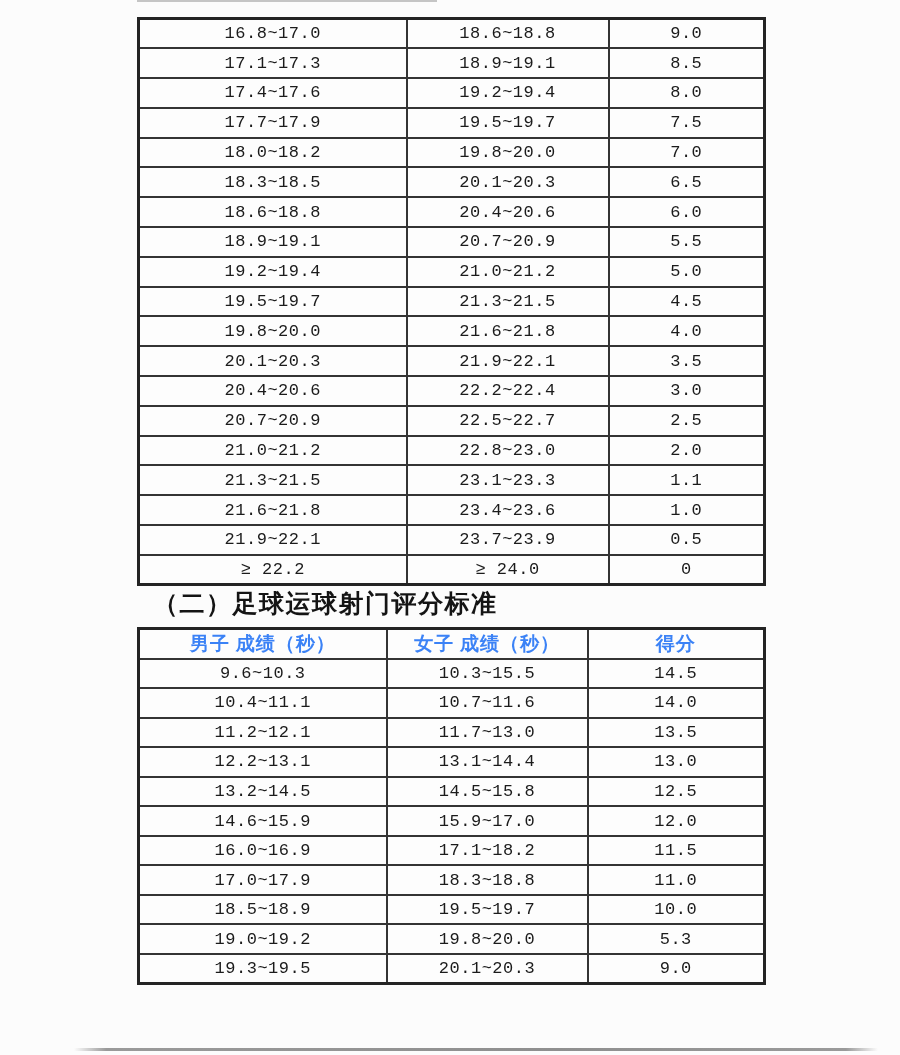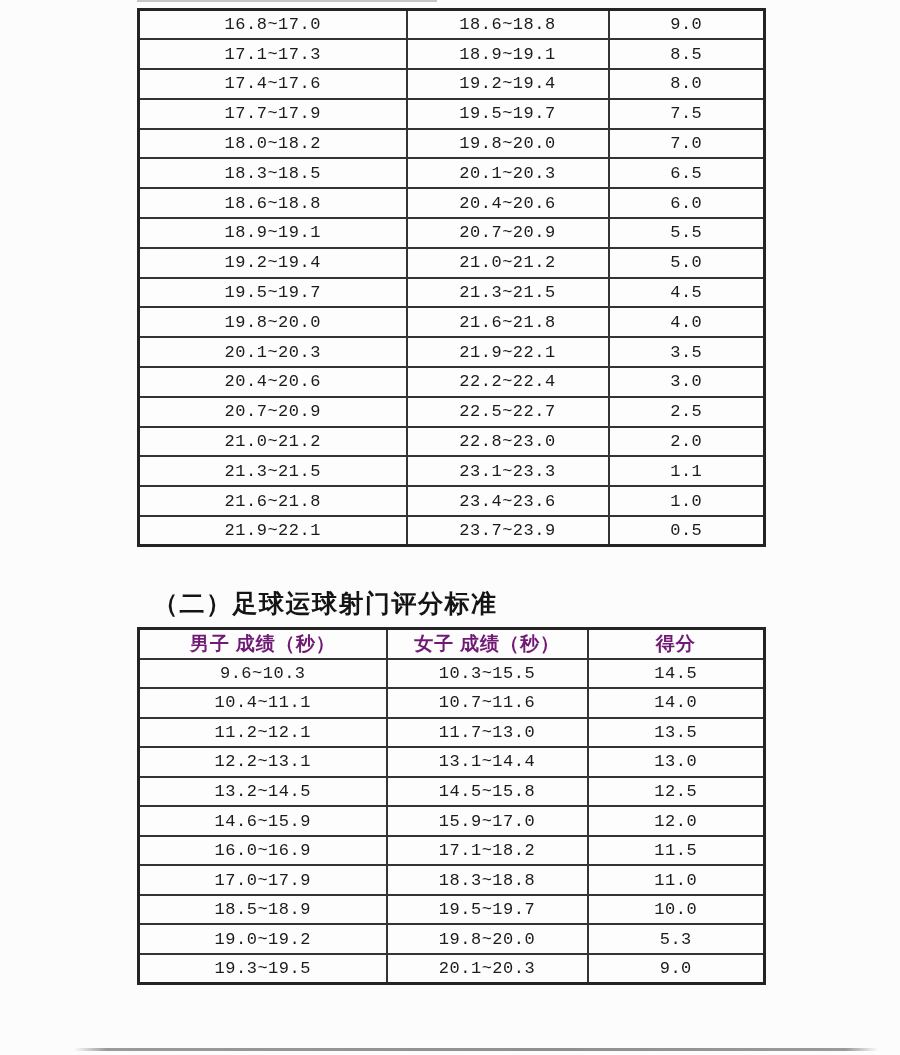--- a/index.html
+++ b/index.html
@@ -47,24 +47,24 @@
     font-family: "Liberation Mono", "DejaVu Sans Mono", monospace;
     font-size: 17px;
     letter-spacing: 0.5px;
     color: #1b1b1b;
   }
   table.scan-table th {
     font-family: "Liberation Serif", "DejaVu Serif", serif;
     font-weight: bold;
     font-size: 19px;
     letter-spacing: 1px;
-    color: #701a75;
+    color: #3b82f6;
     margin-top: 32px;
   }
-  #table1 { left: 137px; top: 8px; width: 626px; }
+  #table1 { left: 137px; top: 17px; width: 626px; }
   #table1 tr { height: 29.8px; }
   #table2 { left: 137px; top: 627px; width: 626px; }
   #table2 thead tr { height: 30px; }
   #table2 tbody tr { height: 29.55px; }
   .section-title {
     position: absolute;
     left: 153px; top: 587px;
     font-family: "Liberation Serif", "DejaVu Serif", serif;
     font-weight: bold;
     font-size: 25px;
@@ -169,20 +169,25 @@
         </tr>
         <tr>
           <td>21.6~21.8</td>
           <td>23.4~23.6</td>
           <td>1.0</td>
         </tr>
         <tr>
           <td>21.9~22.1</td>
           <td>23.7~23.9</td>
           <td>0.5</td>
+        </tr>
+        <tr>
+          <td>≥ 22.2</td>
+          <td>≥ 24.0</td>
+          <td>0</td>
         </tr>
       </tbody>
   </table>
 
   <div class="section-title">（二）足球运球射门评分标准</div>
 
   <table id="table2" class="scan-table">
     <colgroup>
       <col style="width:248px">
       <col style="width:201px">

